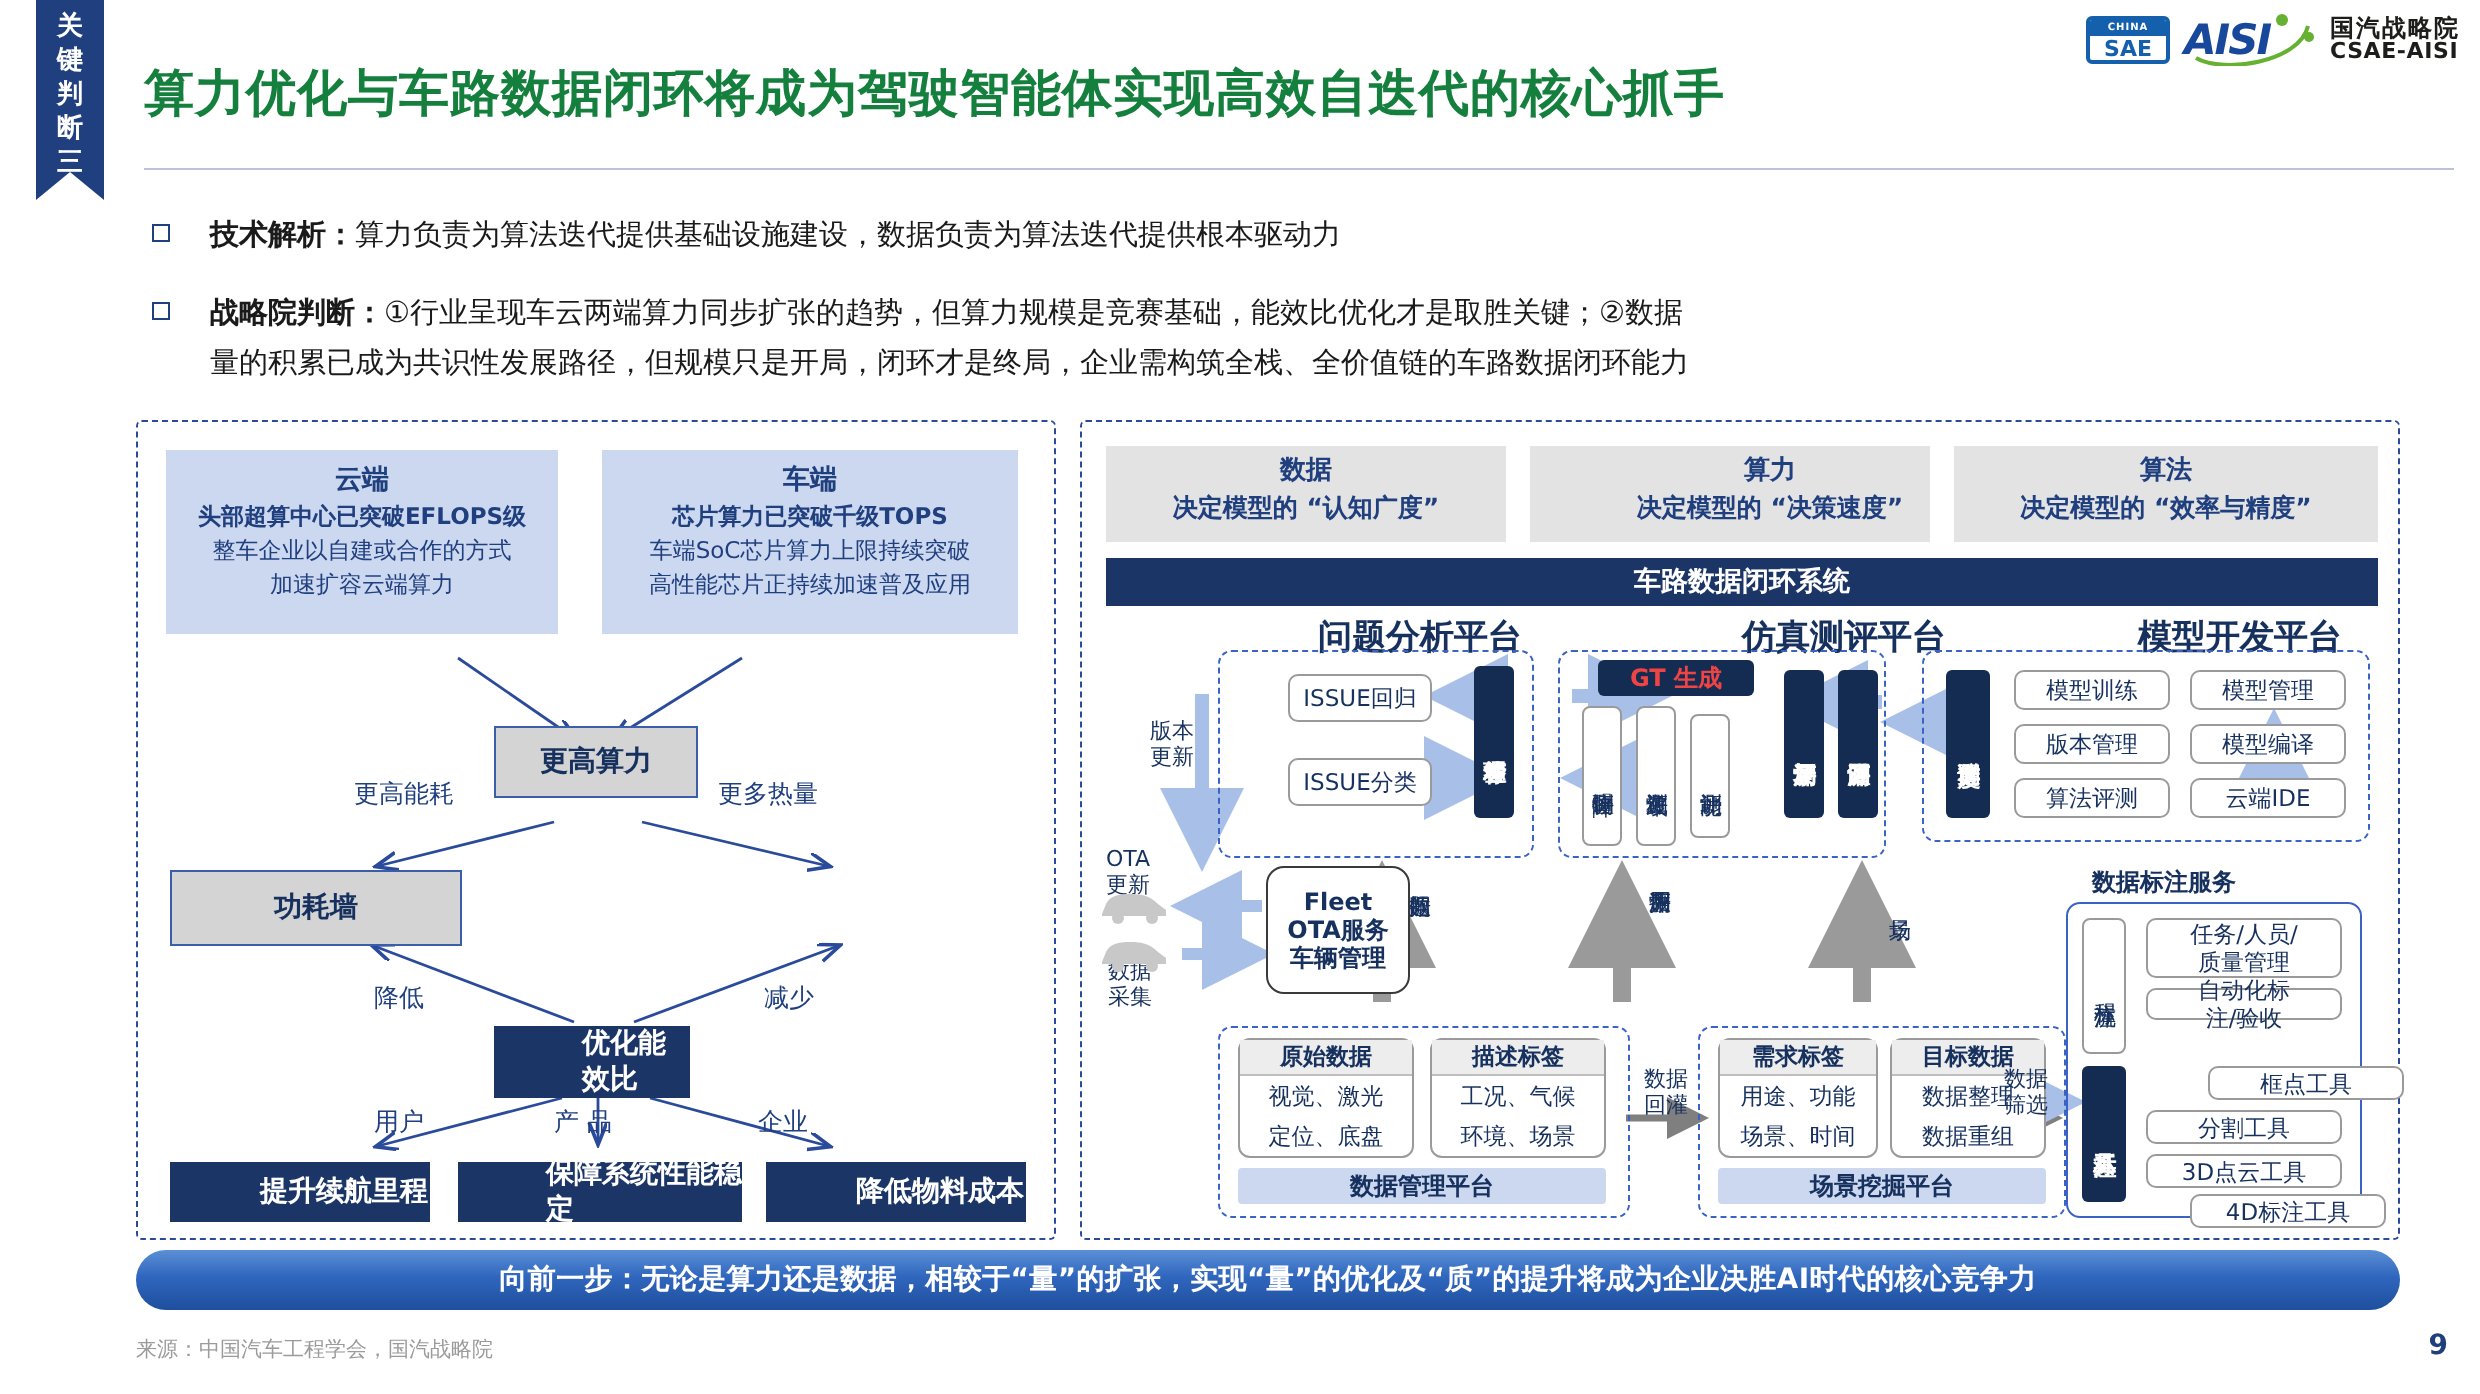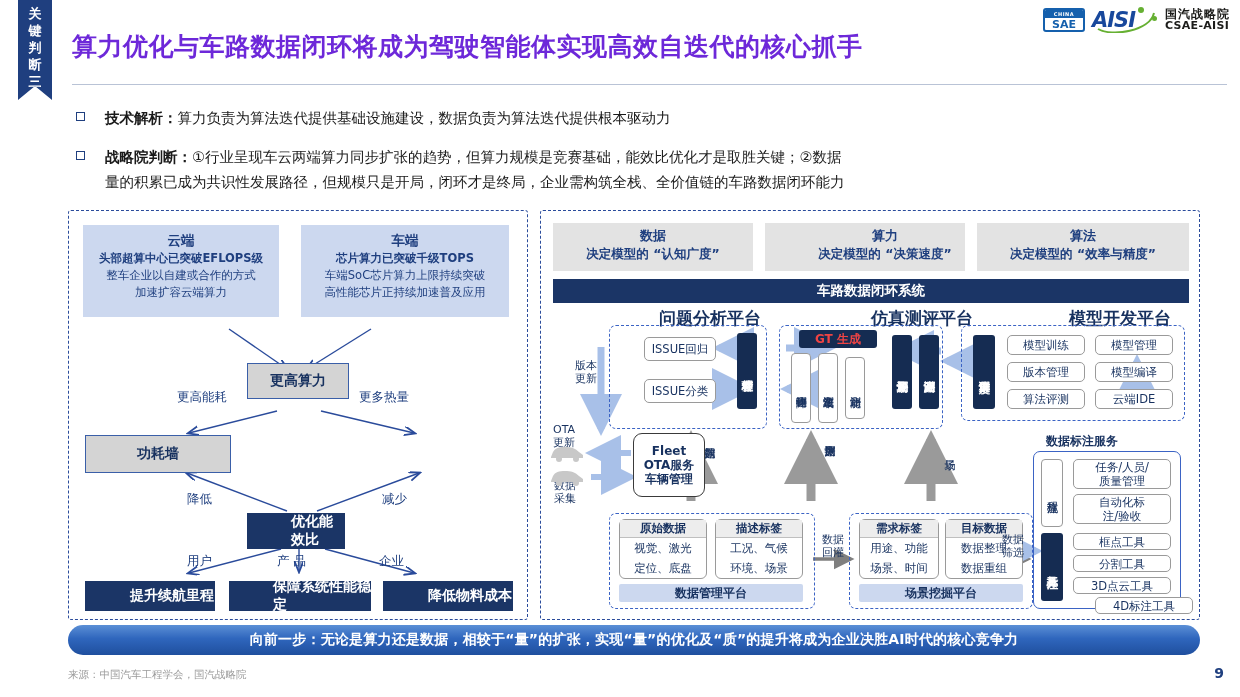--- a/index.html
+++ b/index.html
@@ -35,21 +35,21 @@
   .aisi-wrap{position:relative;width:66px;height:26px;}
   .aisi-text{font-size:21px;font-weight:bold;color:#18489c;letter-spacing:-1px;line-height:26px;font-style:italic;}
   .aisi-dot{position:absolute;width:6px;height:6px;border-radius:50%;background:#66b032;}
   .cn-name{line-height:12px;}
   .cn-name div:first-child{font-size:12px;font-weight:bold;color:#1d1d1b;letter-spacing:1px;}
   .cn-name div:last-child{font-size:11px;font-weight:bold;color:#1d1d1b;letter-spacing:.3px;}
 
   
   #title{
     position:absolute; left:72px; top:30px; font-size:25px; font-weight:bold;
-    color:#6d28d9; letter-spacing:.5px; white-space:nowrap;
+    color:#15803d; letter-spacing:.5px; white-space:nowrap;
   }
   #title-rule{position:absolute;left:72px;top:84px;width:1155px;height:1px;background:#b9c3d6;}
 
   
   .bullet-row{position:absolute;display:flex;align-items:flex-start;gap:20px;}
   .bullet-sq{
     width:9px;height:9px;border:1.6px solid #1f3f7f;flex:none;margin-top:6px;
   }
   .bullet-text{font-size:14.5px;line-height:25px;color:#1a1a1a;}
   .bullet-text .lead{font-weight:bold;}
@@ -398,23 +398,23 @@
     <div class="grpline">数据重组</div>
   </div>
   <div class="platfoot" style="left:318px;top:373px;width:164px;height:18px;">场景挖掘平台</div>
 
   <div class="smlabel" style="left:456px;top:322px;width:32px;">数据<br>筛选</div>
 
   <div class="svcTitle" style="left:505px;top:222px;">数据标注服务</div>
   <div class="solidpanel" style="left:492px;top:240px;width:148px;height:158px;"></div>
   <div class="vwhite" style="left:500px;top:248px;width:22px;height:68px;">标注流程</div>
   <div class="wbox" style="left:532px;top:248px;width:98px;height:30px;">任务/人员/<br>质量管理</div>
-  <div class="wbox" style="left:532px;top:283px;width:98px;height:30px;">自动化标<br>注/验收</div>
+  <div class="wbox" style="left:532px;top:283px;width:98px;height:16px;">自动化标<br>注/验收</div>
   <div class="vnavy" style="left:500px;top:322px;width:22px;height:68px;">标注工具</div>
-  <div class="wbox" style="left:532px;top:322px;width:98px;height:17px;">框点工具</div>
+  <div class="wbox" style="left:563px;top:322px;width:98px;height:17px;">框点工具</div>
   <div class="wbox" style="left:532px;top:344px;width:98px;height:17px;">分割工具</div>
   <div class="wbox" style="left:532px;top:366px;width:98px;height:17px;">3D点云工具</div>
   <div class="wbox" style="left:554px;top:386px;width:98px;height:17px;">4D标注工具</div>
 </div>
 
 <div id="pill">向前一步：无论是算力还是数据，相较于“量”的扩张，实现“量”的优化及“质”的提升将成为企业决胜AI时代的核心竞争力</div>
 <div id="source">来源：中国汽车工程学会，国汽战略院</div>
 <div id="pageno">9</div>
 
 </body></html>

